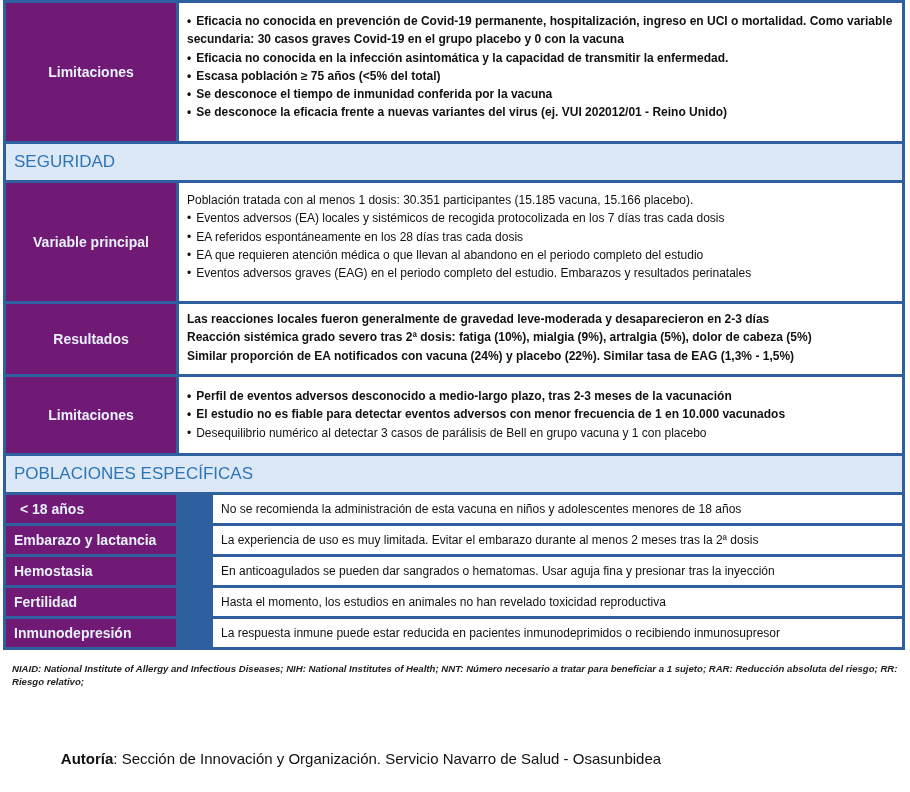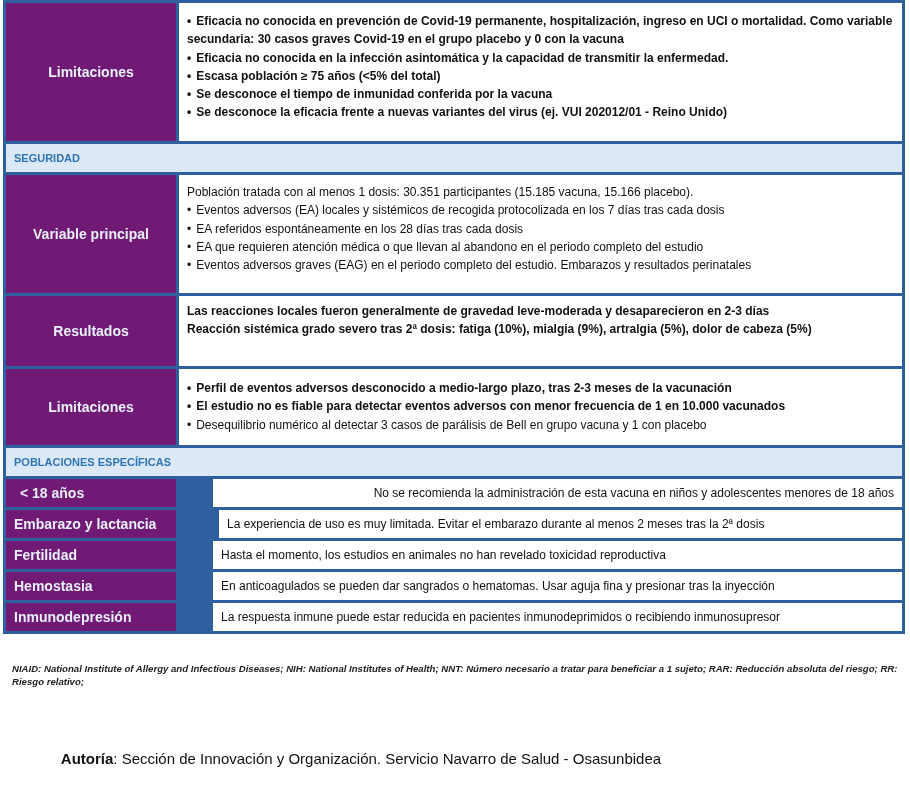--- a/index.html
+++ b/index.html
@@ -4,21 +4,21 @@
 <style>
   html, body { margin:0; padding:0; background:#ffffff; }
   body { width:910px; height:792px; position:relative; overflow:hidden; font-family:"Liberation Sans", sans-serif; }
   .tbl { position:absolute; left:3px; top:0; width:902px; border:3px solid #2e5f9e; border-top:none; background:#2e5f9e; box-sizing:border-box; }
   .row { display:flex; border-top:3px solid #2e5f9e; }
   .row:first-child { border-top:3px solid #2e5f9e; }
   .lbl { width:170px; flex:none; background:#701a75; color:#e8f1fb; font-weight:bold; font-size:14px; display:flex; align-items:center; box-sizing:border-box; padding-left:14px; }
   .lbl.center { justify-content:center; padding-left:0; }
   .cell { flex:1; background:#ffffff; margin-left:3px; color:#111; font-size:12px; line-height:18.3px; padding:4px 8px; box-sizing:border-box; }
   .cell.single { padding:5px 8px;margin-left:37px; }
-  .sect { background:#dce8f6; color:#2e75b6; font-weight:bold; font-size:11px; padding:8px 8px; border-top:3px solid #2e5f9e; }
+  .sect { background:#dce8f6; color:#2e75b6; font-weight:normal; font-size:17px; padding:8px 8px; border-top:3px solid #2e5f9e; }
   .b { font-weight:bold; }
   .ul { list-style:none; margin:0; padding:0; }
   .ul li::before { content:"\2022"; margin-right:5px; }
   .note { position:absolute; left:12px; top:663px; width:890px; font-size:9.6px; font-style:italic; font-weight:bold; color:#222; line-height:12.5px; }
   .author { position:absolute; left:0; width:722px; top:750px; text-align:center; font-size:15px; color:#111; }
   .author .k { font-weight:bold; }
 </style>
 </head>
 <body>
 
@@ -50,51 +50,52 @@
         <li>Eventos adversos graves (EAG) en el periodo completo del estudio. Embarazos y resultados perinatales</li>
       </ul>
     </div>
   </div>
 
   <div class="row" style="height:70px;">
     <div class="lbl center">Resultados</div>
     <div class="cell b" style="padding-top:6px;">
       <div>Las reacciones locales fueron generalmente de gravedad leve-moderada y desaparecieron en 2-3 días</div>
       <div>Reacción sistémica grado severo tras 2ª dosis: fatiga (10%), mialgia (9%), artralgia (5%), dolor de cabeza (5%)</div>
+      <div>Similar proporción de EA notificados con vacuna (24%) y placebo (22%). Similar tasa de EAG (1,3% - 1,5%)</div>
     </div>
   </div>
 
   <div class="row" style="height:76px;">
     <div class="lbl center">Limitaciones</div>
     <div class="cell" style="padding-top:10px;">
       <ul class="ul">
         <li class="b">Perfil de eventos adversos desconocido a medio-largo plazo, tras 2-3 meses de la vacunación</li>
         <li class="b">El estudio no es fiable para detectar eventos adversos con menor frecuencia de 1 en 10.000 vacunados</li>
         <li>Desequilibrio numérico al detectar 3 casos de parálisis de Bell en grupo vacuna y 1 con placebo</li>
       </ul>
     </div>
   </div>
 
   <div class="sect">POBLACIONES ESPECÍFICAS</div>
 
-  <div class="row" style="height:28px;text-align:right;">
+  <div class="row" style="height:28px;">
     <div class="lbl">&lt; 18 años</div>
     <div class="cell single">No se recomienda la administración de esta vacuna en niños y adolescentes menores de 18 años</div>
   </div>
-  <div class="row" style="height:28px;gap:6px;">
+  <div class="row" style="height:28px;">
     <div class="lbl" style="padding-left:8px;">Embarazo y lactancia</div>
     <div class="cell single">La experiencia de uso es muy limitada. Evitar el embarazo durante al menos 2 meses tras la 2ª dosis</div>
   </div>
   <div class="row" style="height:28px;">
+    <div class="lbl" style="padding-left:8px;">Hemostasia</div>
+    <div class="cell single">En anticoagulados se pueden dar sangrados o hematomas. Usar aguja fina y presionar tras la inyección</div>
+  </div>
+  <div class="row" style="height:28px;">
     <div class="lbl" style="padding-left:8px;">Fertilidad</div>
     <div class="cell single">Hasta el momento, los estudios en animales no han revelado toxicidad reproductiva</div>
-  </div>
-  <div class="row" style="height:28px;">
-    <div class="lbl" style="padding-left:8px;">Hemostasia</div>
-    <div class="cell single">En anticoagulados se pueden dar sangrados o hematomas. Usar aguja fina y presionar tras la inyección</div>
   </div>
   <div class="row" style="height:28px;">
     <div class="lbl" style="padding-left:8px;">Inmunodepresión</div>
     <div class="cell single">La respuesta inmune puede estar reducida en pacientes inmunodeprimidos o recibiendo inmunosupresor</div>
   </div>
 </div>
 
 <div class="note">NIAID: National Institute of Allergy and Infectious Diseases; NIH: National Institutes of Health; NNT: Número necesario a tratar para beneficiar a 1 sujeto; RAR: Reducción absoluta del riesgo; RR: Riesgo relativo;</div>
 
 <div class="author">

